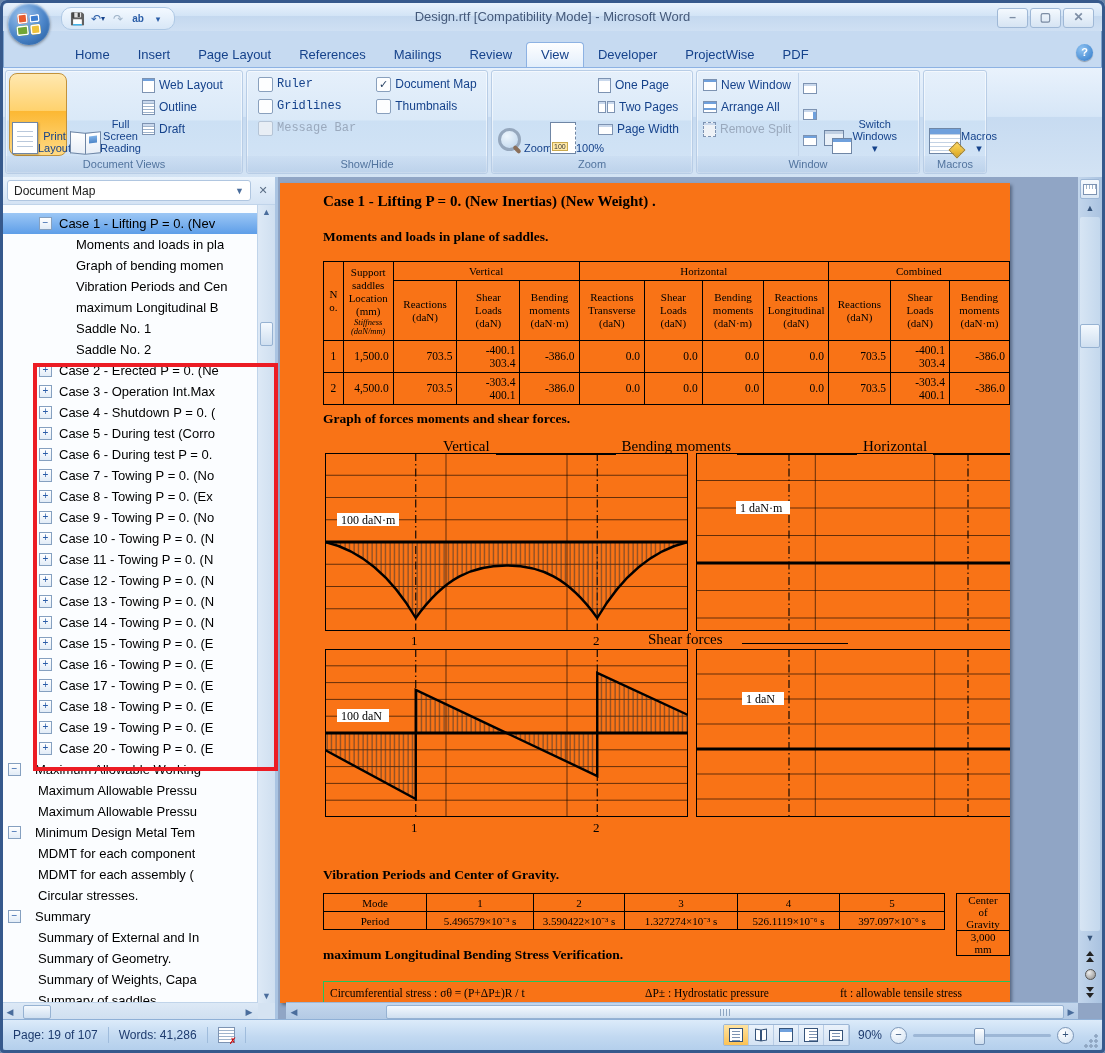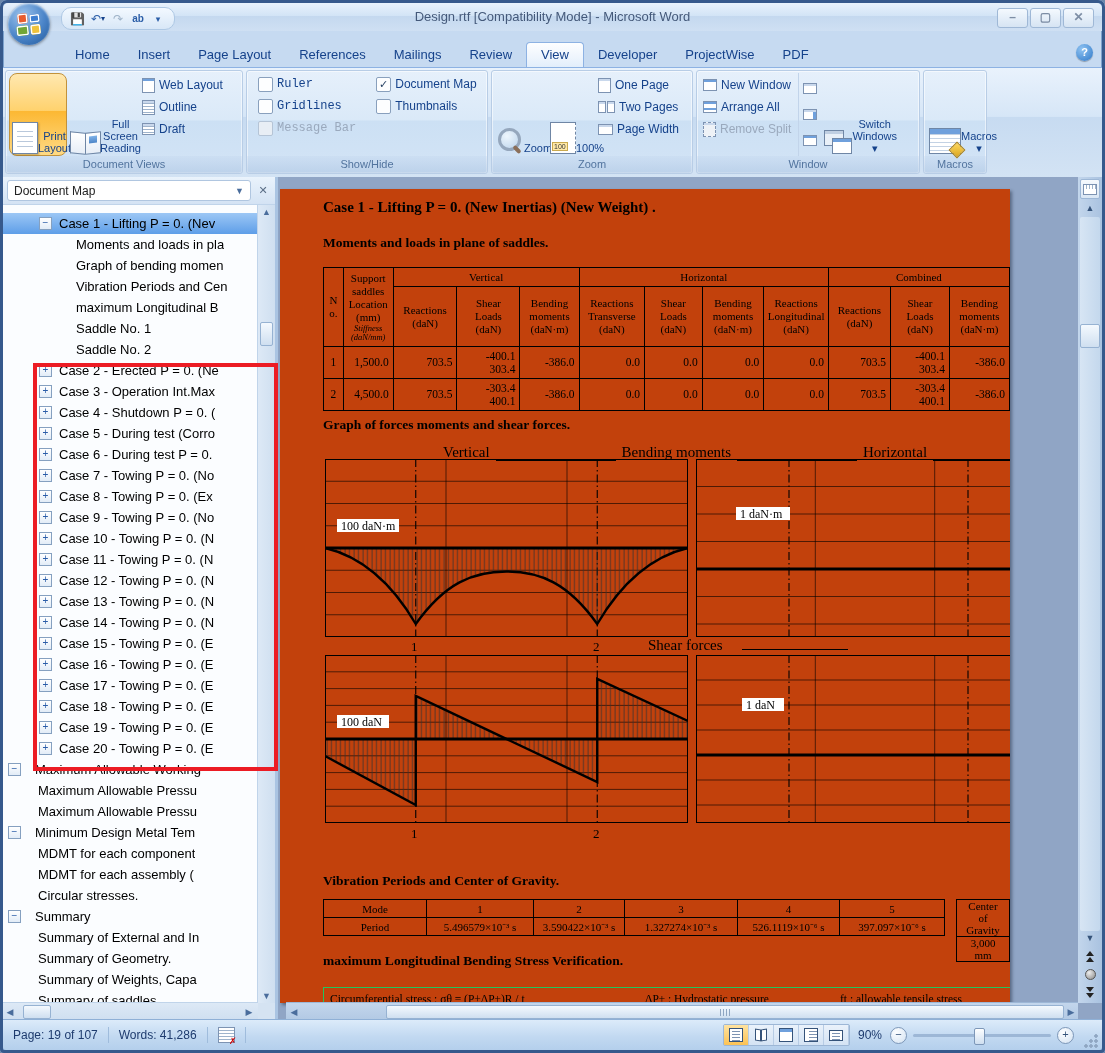--- a/index.html
+++ b/index.html
@@ -87,22 +87,22 @@
   
   .dm-vscroll{position:absolute;top:28px;right:0;bottom:17px;width:17px;background:linear-gradient(90deg,#dde9f6,#cfdff0);border-left:1px solid #c0d4ea;}
   .dm-hscroll{position:absolute;left:0;right:17px;bottom:0;height:17px;background:linear-gradient(#dde9f6,#cfdff0);border-top:1px solid #c0d4ea;display:flex;align-items:center;}
   .sb-arrow{color:#4a6d9c;font-size:9px;text-align:center;cursor:pointer;flex:none;}
   .thumb{background:linear-gradient(#f4f9fe,#cfdff0);border:1px solid #96b2d2;border-radius:2px;}
   .dm-vthumb{position:absolute;left:2px;right:2px;top:117px;height:22px;}
   .dm-hthumb{position:absolute;left:20px;top:2px;width:26px;height:12px;}
   .dm-corner{position:absolute;right:0;bottom:0;width:17px;height:17px;background:#d5e3f2;}
   
   .docarea{flex:1;position:relative;background:#90a5c5;overflow:hidden;}
-  .page{position:absolute;left:2px;top:6px;width:730px;bottom:17px;background:#c2410c;box-shadow:2px 2px 3px rgba(20,30,50,.45);
-    font-family:"Liberation Serif",serif;color:#000;overflow:hidden;margin-top:6px;}
+  .page{position:absolute;left:2px;top:6px;width:730px;bottom:17px;background:#f97316;box-shadow:2px 2px 3px rgba(20,30,50,.45);
+    font-family:"Liberation Serif",serif;color:#000;overflow:hidden;}
   .doc-h1{position:absolute;left:43px;top:10px;font-size:15px;font-weight:bold;}
   .doc-h2{position:absolute;left:43px;font-size:13.5px;font-weight:bold;}
   .pre{white-space:pre-line;}
   
   .loads{position:absolute;left:43px;top:78px;border-collapse:collapse;table-layout:fixed;font-size:11px;}
   .loads td{border:1px solid #000;text-align:center;vertical-align:middle;line-height:13px;padding:0;overflow:hidden;}
   .loads thead td{font-size:11px;}
   .loads .stiff{font-style:italic;font-size:8.5px;line-height:9px;}
   .loads tbody td{font-size:11.5px;text-align:right;padding-right:4px;height:31px;}
   .loads tbody td.c-no{text-align:center;padding-right:0;}

